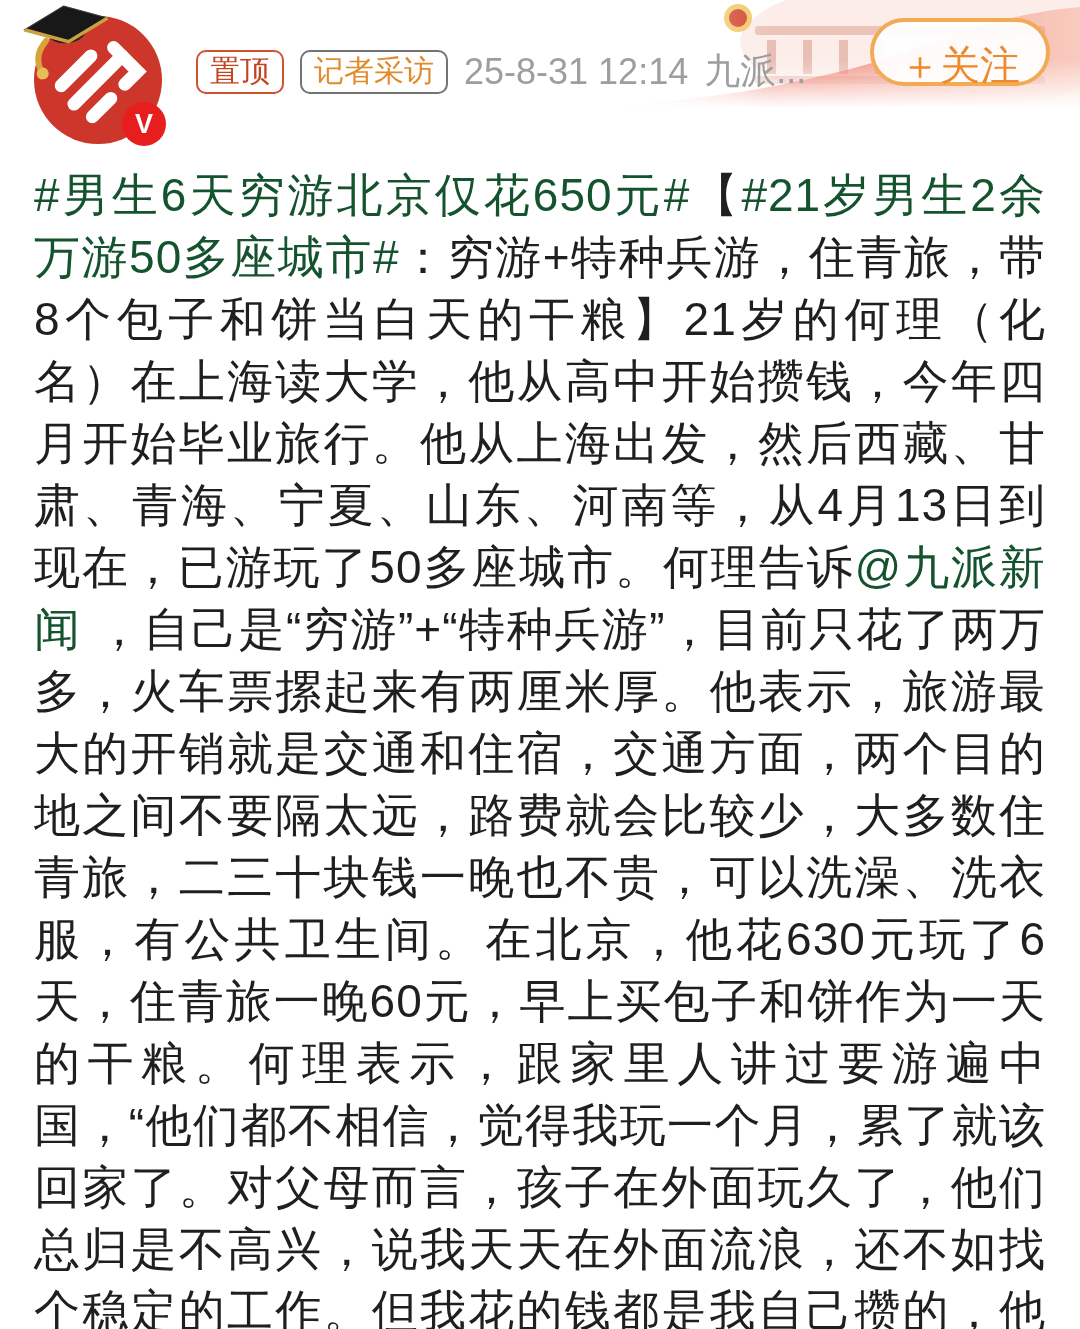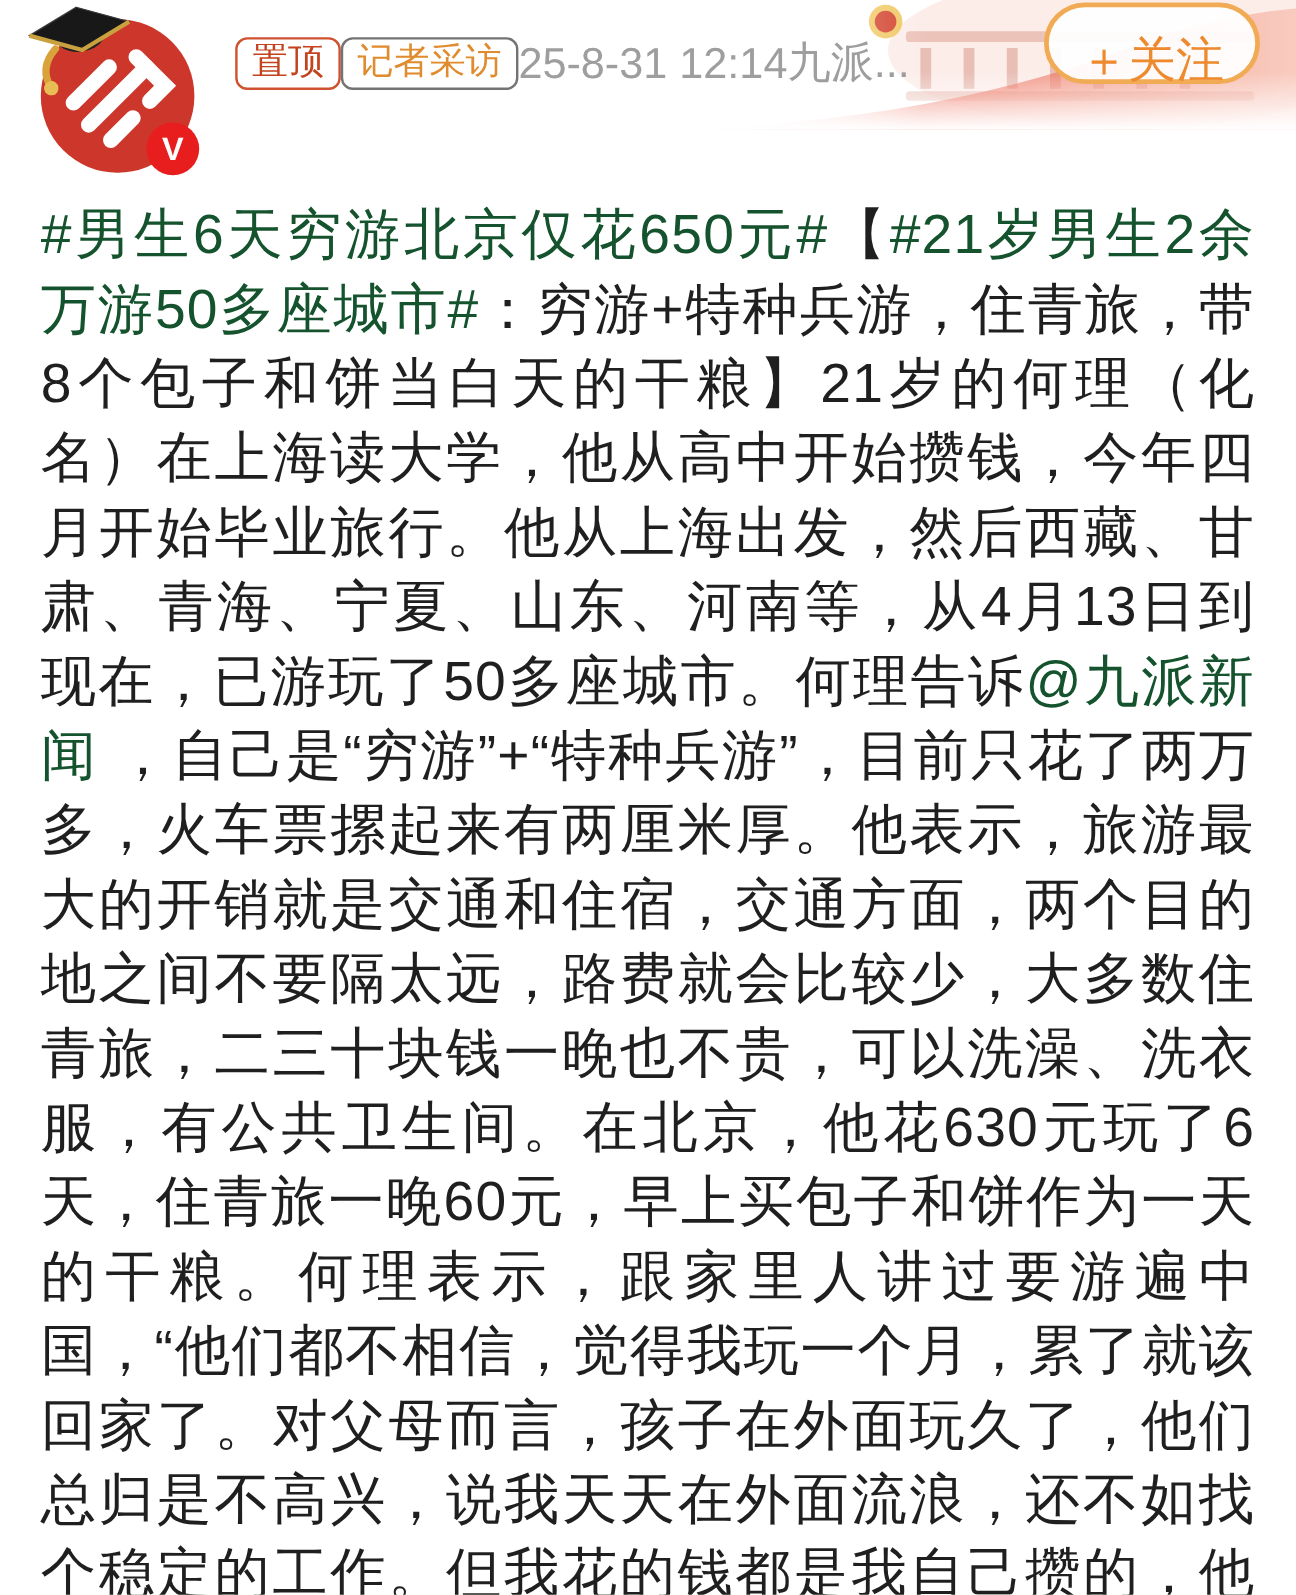--- a/index.html
+++ b/index.html
@@ -27,30 +27,30 @@
   .grad-cap { position:absolute; left:-14px; top:-16px; width:92px; height:76px; transform:rotate(-8deg); }
   .v-badge {
     position:absolute; right:-4px; bottom:-2px; width:44px; height:44px;
     background:#e81e1e; border-radius:50%; color:#fff; font-weight:bold;
     font-size:27px; line-height:44px; text-align:center;
   }
   .head-main { position:absolute; left:196px; top:20px; }
   .name-row { display:flex; align-items:center; gap:14px; }
   .account-name { color:#ee7430; font-size:50px; font-weight:500; line-height:54px; cursor:pointer; }
   .crown-badge { width:56px; height:48px; margin-top:2px; }
-  .meta-row { display:flex; align-items:center; margin-top:8px; }
+  .meta-row { display:flex; align-items:center; gap:16px; margin-top:27px; }
   .tag {
     display:inline-block; font-size:30px; line-height:34px;
     padding:2px 12px 4px; border-radius:10px; background:rgba(255,255,255,.85);
   }
   .tag-red { color:#c3431f; border:2px solid #cf5230; }
   .tag-orange { color:#e08b2d; border:2px solid #737373; }
   .time, .source { color:#9e9e9e; font-size:36px; }
   .follow-btn {
-    position:absolute; right:30px; top:2px; height:68px; min-width:152px;
+    position:absolute; right:30px; top:18px; height:68px; min-width:152px;
     padding:16px 26px; background:rgba(255,255,255,.94);
     border:4px solid #f2ab55; border-radius:36px;
     color:#ee8a2e; font-size:40px; font-weight:500; cursor:pointer;
     font-family:inherit;
   }
 
   
   .post-body { position:relative; z-index:1; padding:12px 34px 0 34px; }
   .post-text {
     font-size:46px; line-height:62px; color:#1f1f1f; font-weight:500;

